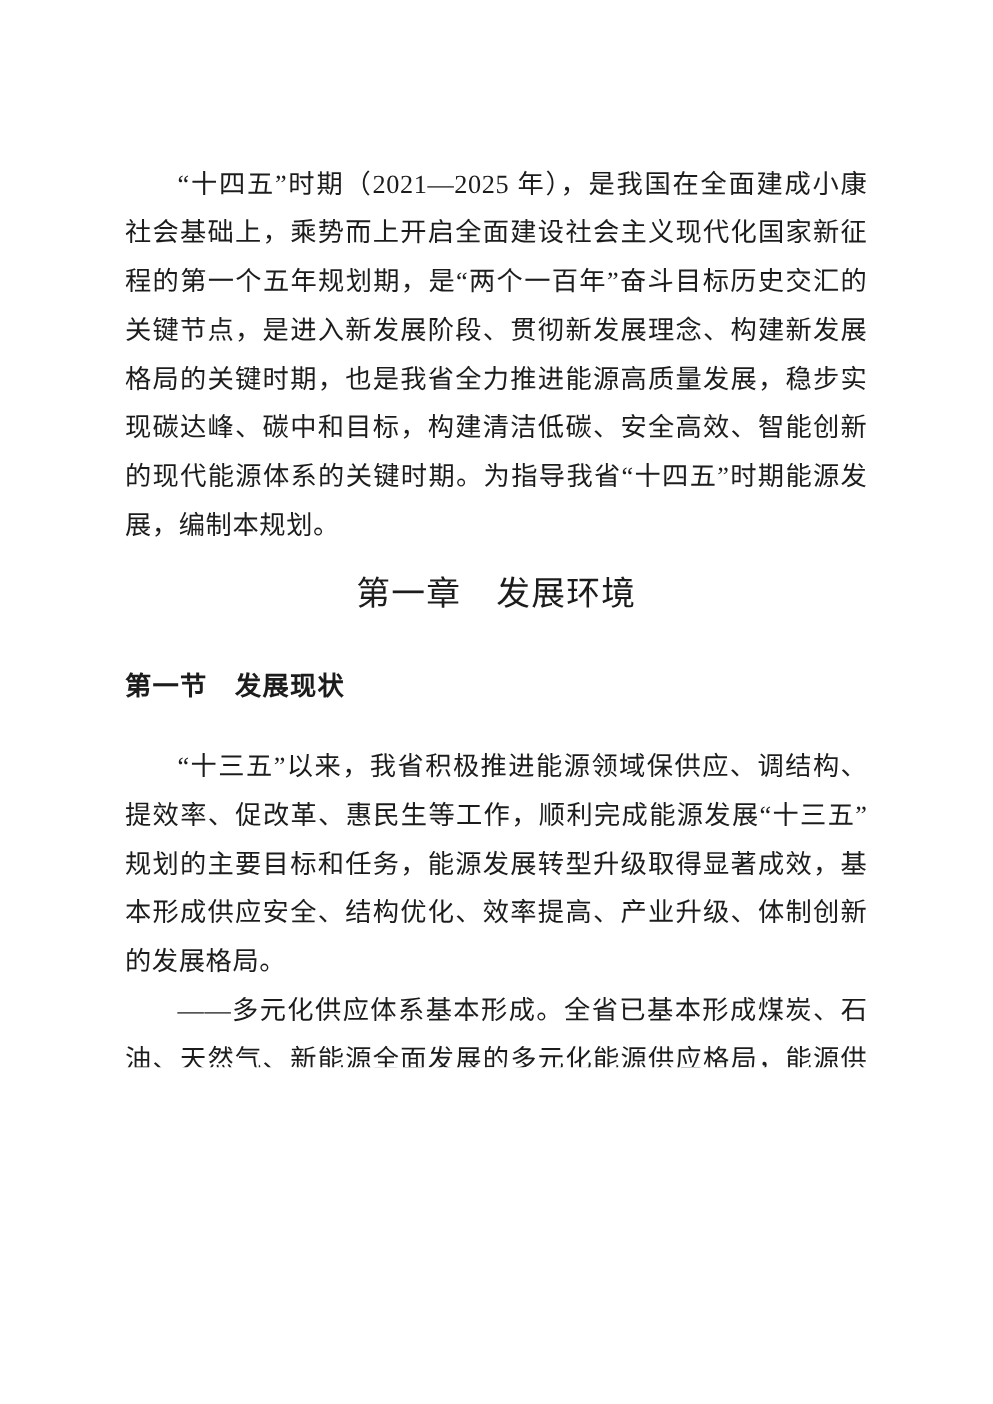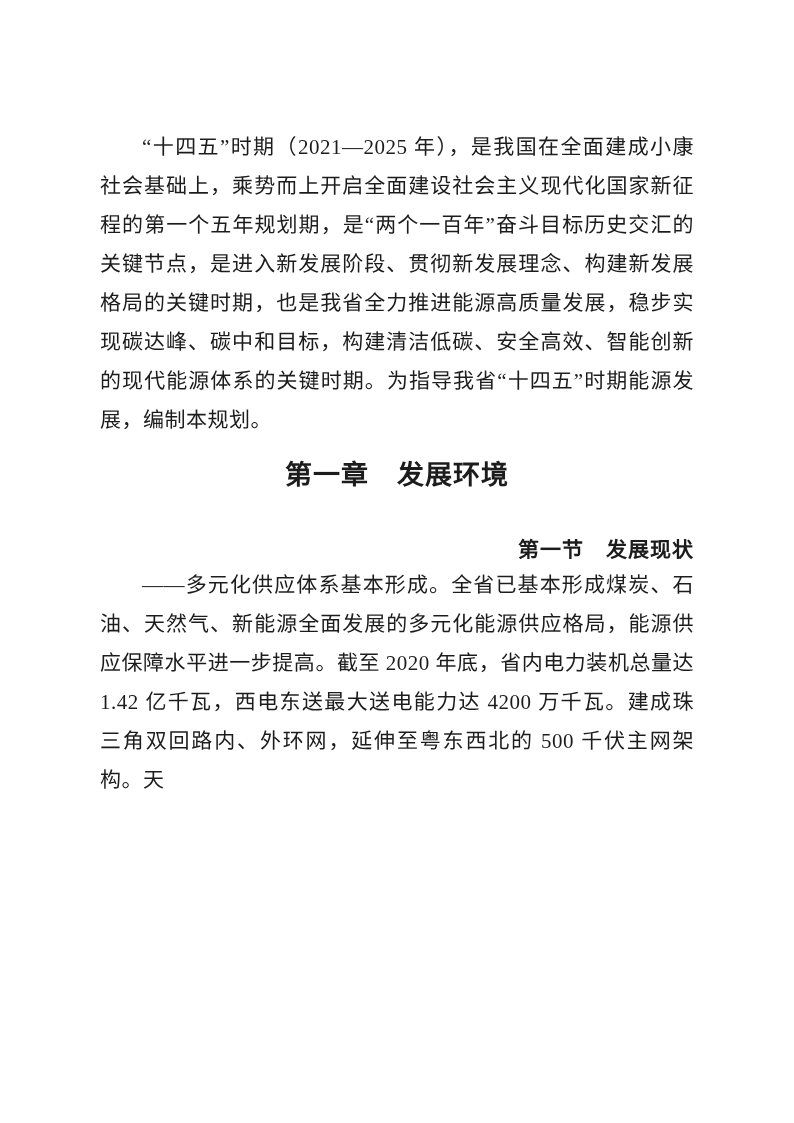--- a/index.html
+++ b/index.html
@@ -28,31 +28,31 @@
     line-height: 39px;
     text-align: justify;
     text-justify: inter-character;
     text-indent: 2em;
     letter-spacing: 0.5px;
     word-break: break-all;
   }
   .chapter-heading {
     margin: 14px 0 0 0;
     font-size: 27px;
-    font-weight: bold;
+    font-weight: normal;
     text-align: center;
     line-height: 42px;
     font-family: "Liberation Serif", "DejaVu Serif", serif;
     letter-spacing: 1px;
   }
   .section-heading {
     margin: 38px 0 0 0;
     font-size: 21px;
     font-weight: bold;
-    text-align: right;
+    text-align: left;
     line-height: 32px;
     font-family: "Liberation Sans", "DejaVu Sans", sans-serif;
     letter-spacing: 1px;
   }
   .para2 {
     margin-top: 28px !important;
   }
   .bold-lead {
     font-weight: normal;
   }
@@ -71,19 +71,20 @@
 
 <div class="page">
   <div class="content">
 
     <p class="body-para">“十四五”时期（2021—2025 年），是我国在全面建成小康社会基础上，乘势而上开启全面建设社会主义现代化国家新征程的第一个五年规划期，是“两个一百年”奋斗目标历史交汇的关键节点，是进入新发展阶段、贯彻新发展理念、构建新发展格局的关键时期，也是我省全力推进能源高质量发展，稳步实现碳达峰、碳中和目标，构建清洁低碳、安全高效、智能创新的现代能源体系的关键时期。为指导我省“十四五”时期能源发展，编制本规划。</p>
 
     <h1 class="chapter-heading">第一章　发展环境</h1>
 
     <h2 class="section-heading">第一节　发展现状</h2>
 
+    <p class="body-para para2">“十三五”以来，我省积极推进能源领域保供应、调结构、提效率、促改革、惠民生等工作，顺利完成能源发展“十三五”规划的主要目标和任务，能源发展转型升级取得显著成效，基本形成供应安全、结构优化、效率提高、产业升级、体制创新的发展格局。</p>
 
     <p class="body-para"><span class="bold-lead">——多元化供应体系基本形成。</span><span>全省已基本形成煤炭、石油、天然气、新能源全面发展的多元化能源供应格局，能源供应保障水平进一步提高。截至 2020 年底，省内电力装机总量达 1.42 亿千瓦，西电东送最大送电能力达 4200 万千瓦。建成珠三角双回路内、外环网，延伸至粤东西北的 500 千伏主网架构。天</span></p>
 
   </div>
 
   <div class="page-number">— 1 —</div>
 </div>
 
 </body></html>

